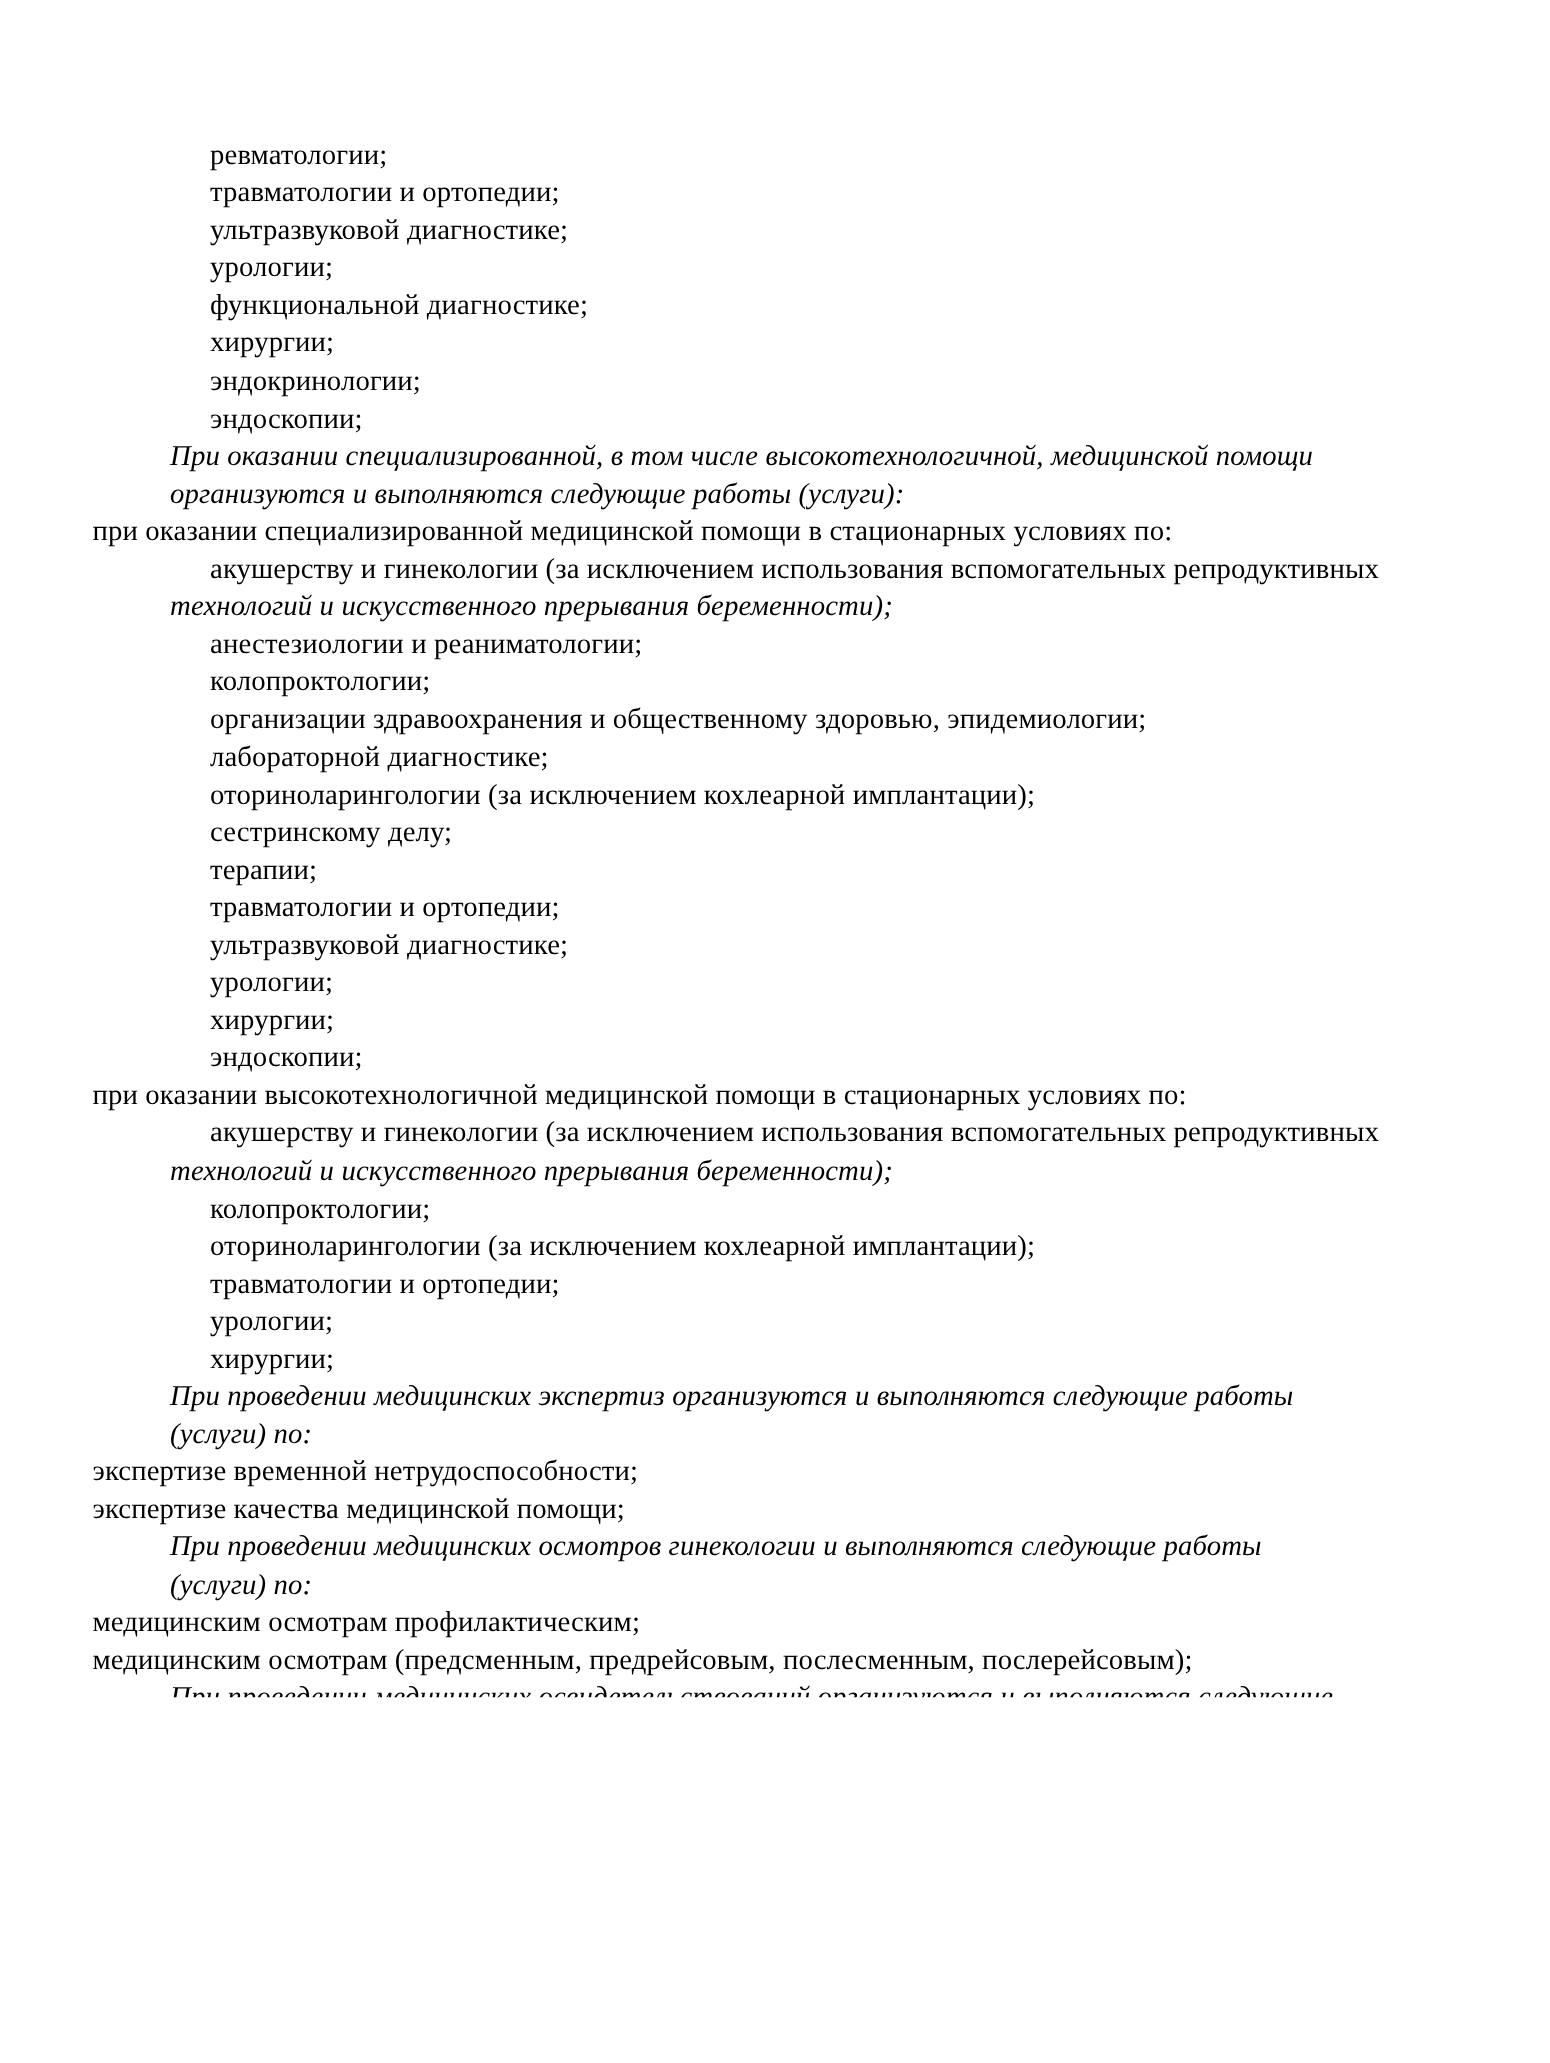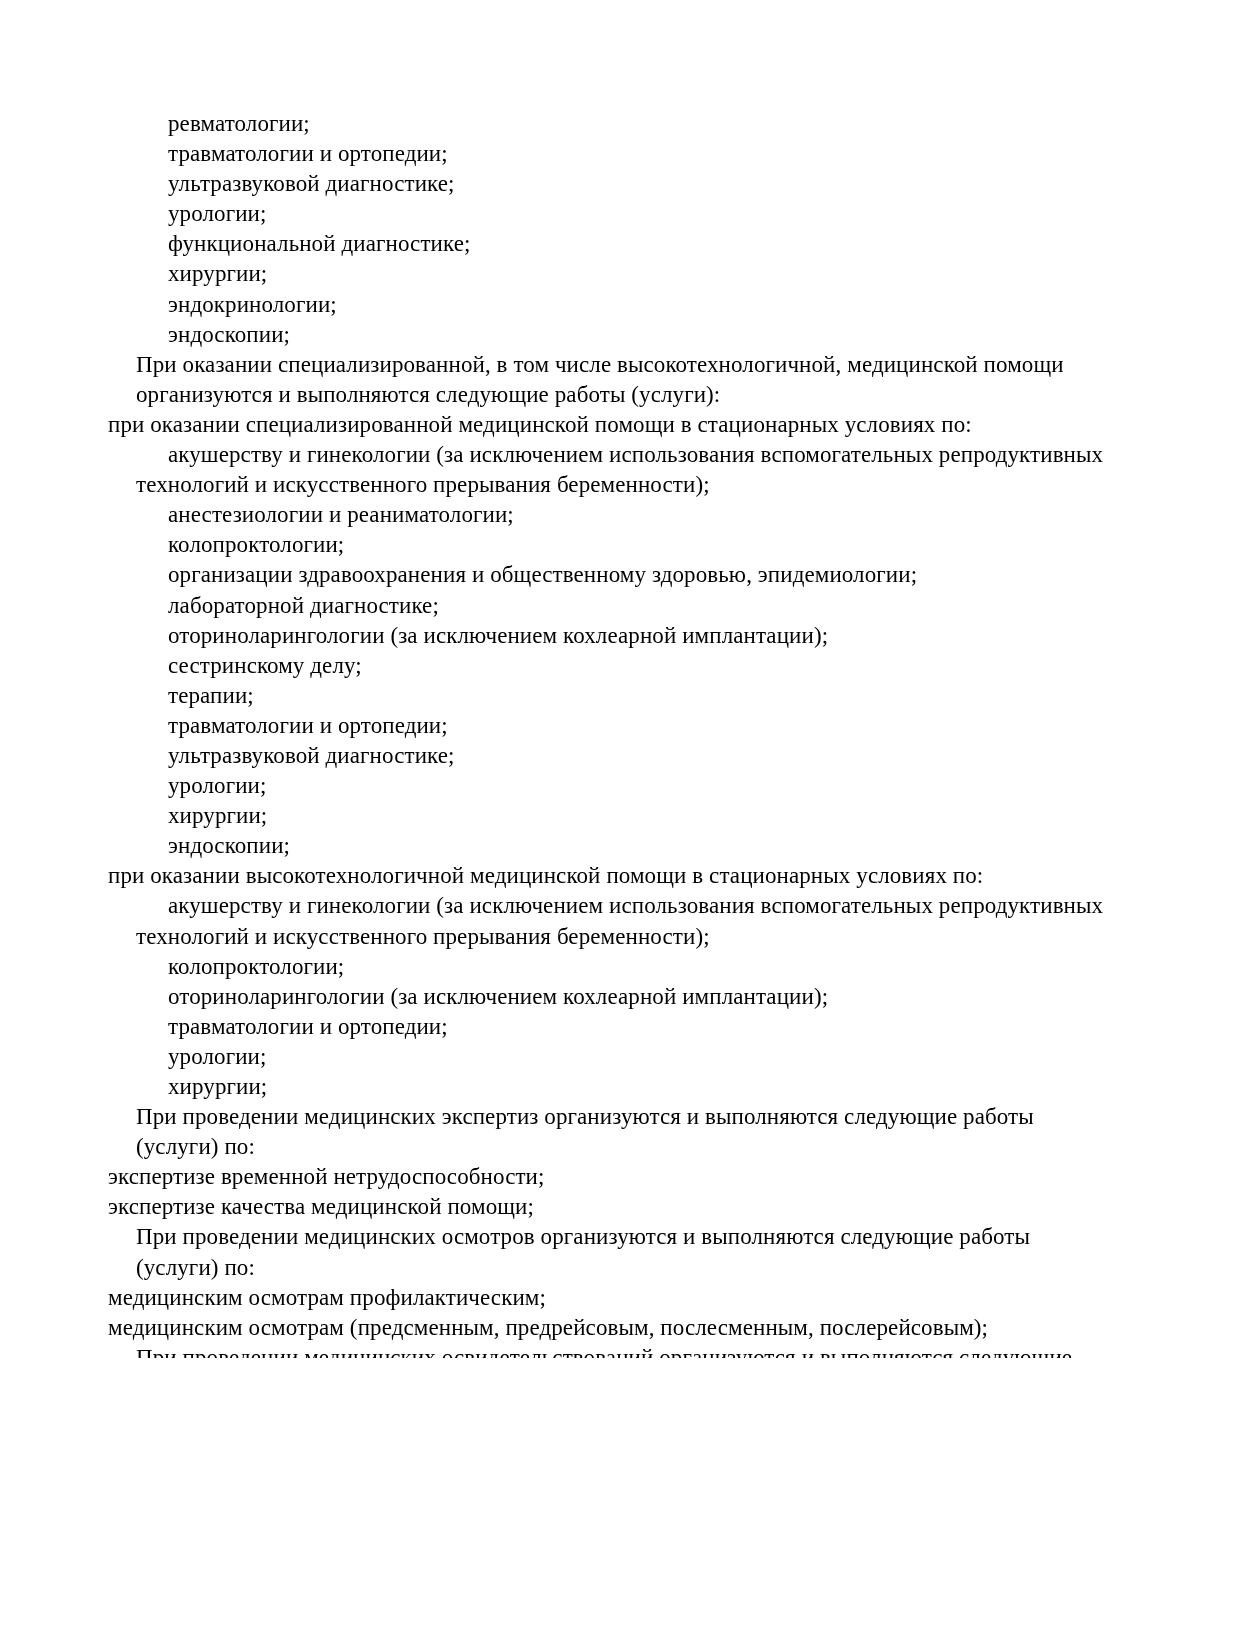--- a/index.html
+++ b/index.html
@@ -18,22 +18,22 @@
   }
   .doc {
     padding-top: 109px;
     font-size: 23px;
     line-height: 30.1px;
     letter-spacing: 0.1px;
   }
   .line {
     white-space: pre;
   }
-  .indent-0 { padding-left: 136px; }
-  .indent-1 { padding-left: 108px; }
+  .indent-0 { padding-left: 136px; font-style: italic; }
+  .indent-1 { padding-left: 74px; }
   .indent-2 { padding-left: 168px; }
 </style>
 </head>
 <body>
 
 <div class="page">
   <div class="doc" id="doc-body">
       <div class="line indent-2">ревматологии;</div>
       <div class="line indent-2">травматологии и ортопедии;</div>
       <div class="line indent-2">ультразвуковой диагностике;</div>
@@ -64,19 +64,19 @@
       <div class="line indent-0">технологий и искусственного прерывания беременности);</div>
       <div class="line indent-2">колопроктологии;</div>
       <div class="line indent-2">оториноларингологии (за исключением кохлеарной имплантации);</div>
       <div class="line indent-2">травматологии и ортопедии;</div>
       <div class="line indent-2">урологии;</div>
       <div class="line indent-2">хирургии;</div>
       <div class="line indent-0">При проведении медицинских экспертиз организуются и выполняются следующие работы</div>
       <div class="line indent-0">(услуги) по:</div>
       <div class="line indent-1">экспертизе временной нетрудоспособности;</div>
       <div class="line indent-1">экспертизе качества медицинской помощи;</div>
-      <div class="line indent-0">При проведении медицинских осмотров организуются и выполняются следующие работы</div>
+      <div class="line indent-0">При проведении медицинских осмотров гинекологии и выполняются следующие работы</div>
       <div class="line indent-0">(услуги) по:</div>
       <div class="line indent-1">медицинским осмотрам профилактическим;</div>
       <div class="line indent-1">медицинским осмотрам (предсменным, предрейсовым, послесменным, послерейсовым);</div>
       <div class="line indent-0">При проведении медицинских освидетельствований организуются и выполняются следующие</div>
     </div>
 </div>
 
 </body></html>

